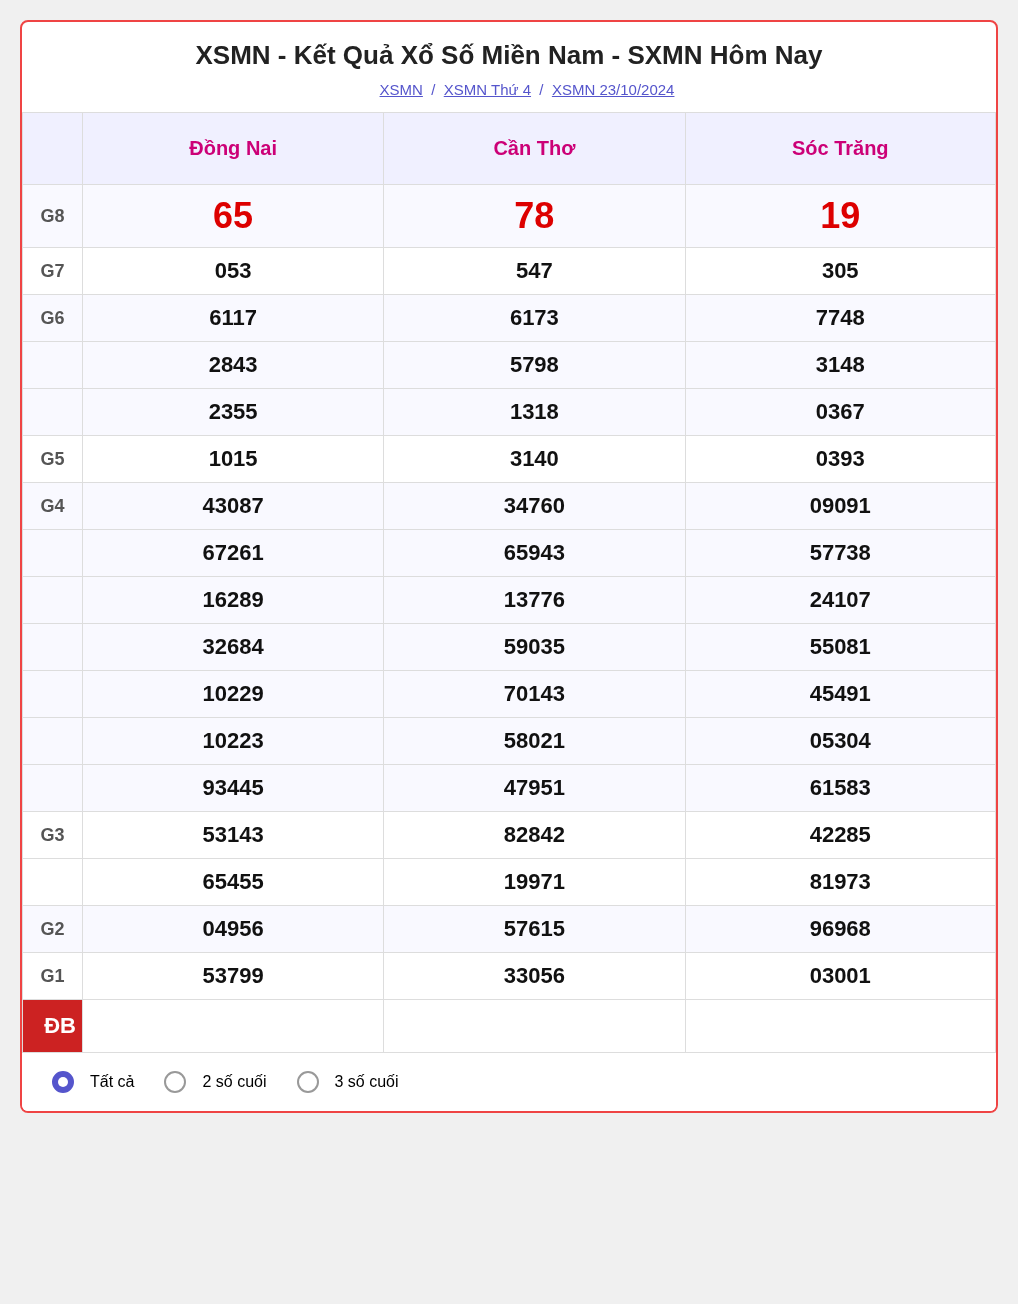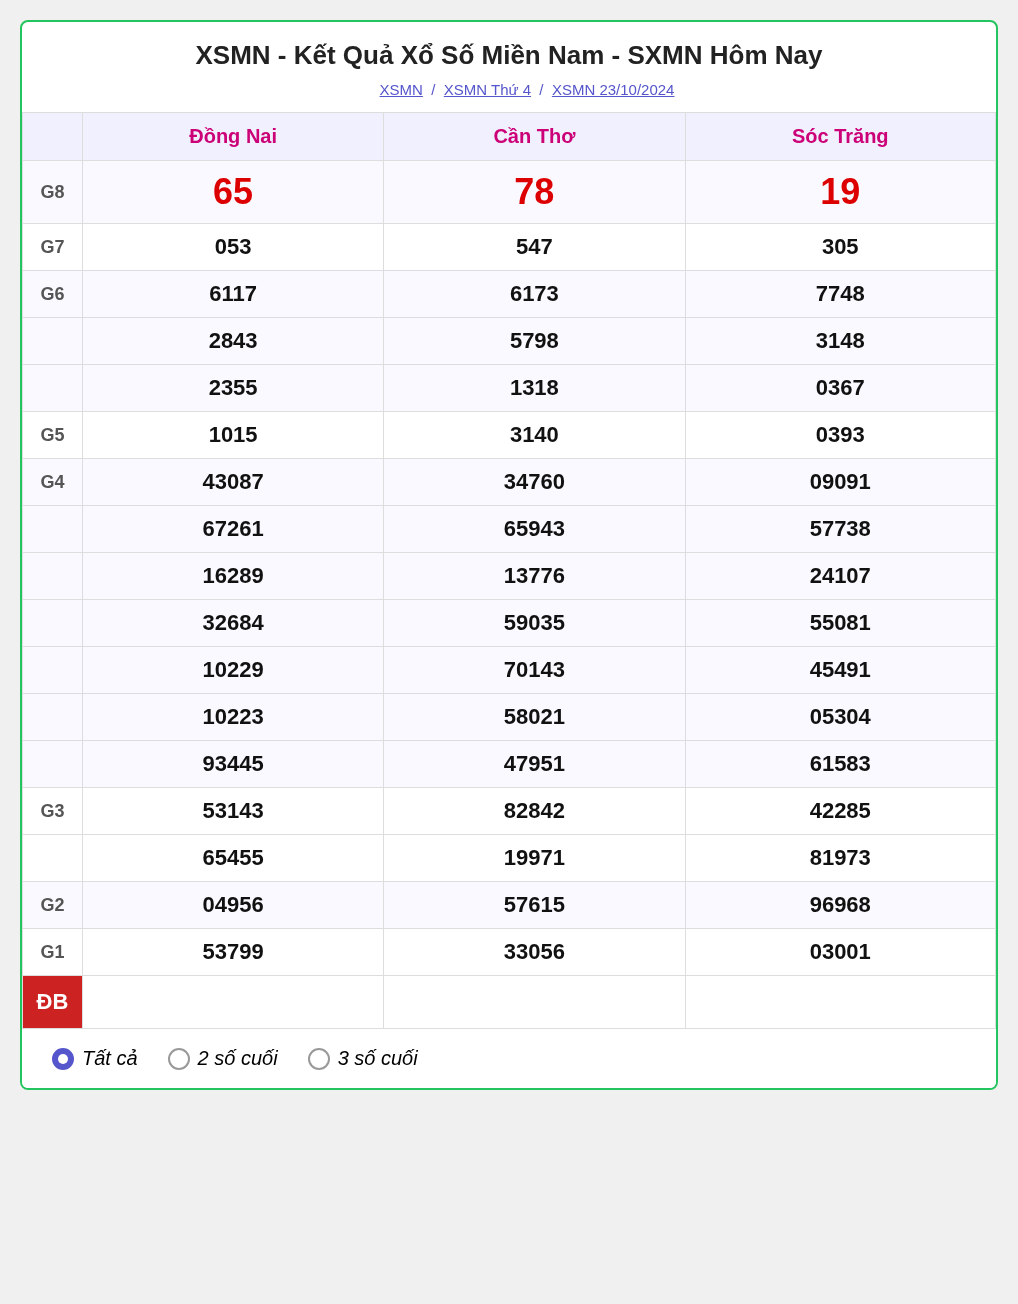--- a/index.html
+++ b/index.html
@@ -7,21 +7,21 @@
       background: #f0f0f0;
       font-family: Arial, sans-serif;
       display: flex;
       justify-content: center;
       align-items: flex-start;
       padding: 20px;
       min-height: 1304px;
     }
     .container {
       background: white;
-      border: 2px solid #22c55e;
+      border: 2px solid #ef4444;
       border-radius: 8px;
       width: 980px;
       padding: 0;
       overflow: hidden;
     }
     .main-title {
       text-align: center;
       font-size: 26px;
       font-weight: bold;
       color: #222;
@@ -45,21 +45,21 @@
     .lottery-table th, .lottery-table td {
       border: 1px solid #ddd;
       text-align: center;
       padding: 10px 6px;
     }
     .lottery-table thead th {
       background: #f0f0ff;
       color: #cc0077;
       font-size: 20px;
       font-weight: bold;
-      padding: 12px 6px;
+      padding: 24px 6px;
     }
     .lottery-table thead th.label-col {
       background: #f0f0ff;
       color: #333;
     }
     .label-col {
       color: #555;
       font-size: 18px;
       font-weight: bold;
       background: #fafafa;
@@ -73,20 +73,21 @@
     .normal-val {
       font-size: 22px;
       font-weight: bold;
       color: #111;
     }
     .db-row td {
       background: #cc2222;
       color: white;
       font-size: 28px;
       font-weight: bold;
+      text-align: right;
     }
     .db-val {
       color: #ff4444;
       font-size: 28px;
       font-weight: bold;
       background: white !important;
     }
     .db-label-cell {
       background: #cc2222 !important;
       color: white !important;
@@ -94,24 +95,23 @@
     .footer {
       display: flex;
       align-items: center;
       gap: 30px;
       padding: 18px 30px;
       background: white;
     }
     .filter-option {
       display: flex;
       align-items: center;
-      gap: 8px;
-      font-size: 20px;
+      gap: 16px;
+      font-size: 16px;
       cursor: pointer;
-      font-style: italic;
     }
     .radio-circle {
       width: 22px;
       height: 22px;
       border-radius: 50%;
       border: 2px solid #999;
       display: inline-flex;
       align-items: center;
       justify-content: center;
     }

